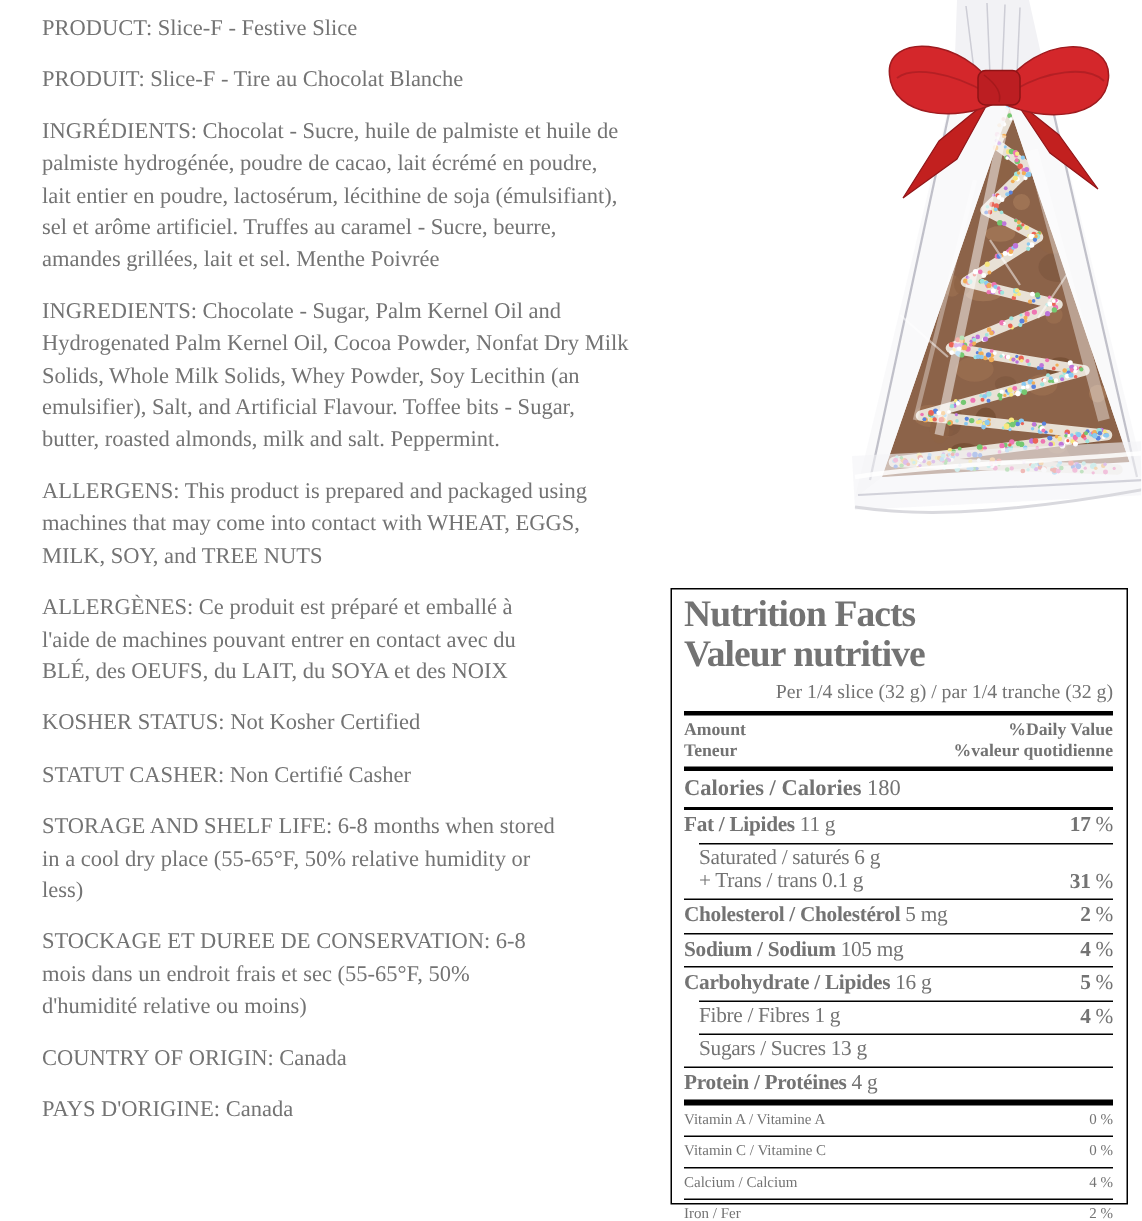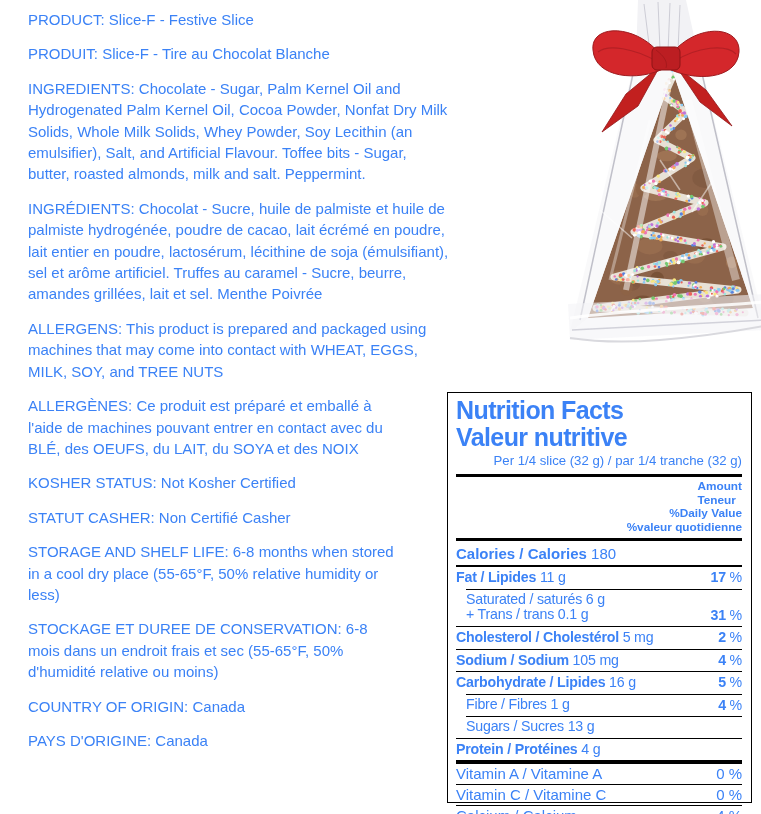--- a/index.html
+++ b/index.html
@@ -1,62 +1,62 @@
 <!DOCTYPE html>
 <html><head>
 <meta charset="utf-8">
 <style>
   html,body{margin:0;padding:0;background:#fff;}
   .page{position:relative;width:761px;height:814px;background:#ffffff;overflow:hidden;
-        font-family:Liberation Sans, sans-serif;color:#3b82f6;}
+        font-family:Liberation Serif, serif;color:#737373;}
   
   .spec-text{position:absolute;left:28px;top:9px;width:500px;}
   .spec-text p{margin:0 0 13px 0;font-size:15px;line-height:21.4px;white-space:pre-line;}
   
   .photo{position:absolute;left:540px;top:0;width:221px;height:390px;margin:0;}
   
   .nft{position:absolute;left:447px;top:392px;width:305px;height:411px;box-sizing:border-box;
        border:1.5px solid #000;background:#fff;padding:4px 9px 4px 8px;}
   .nft h1{margin:0;font-size:25px;line-height:26.5px;font-weight:bold;letter-spacing:-0.6px;}
   .serving{font-size:13.2px;line-height:16px;margin:3px 0 5px 0;text-align:right;}
   .bar{background:#000;height:3px;}
   .bar4{height:4px;}
   .hdr{display:flex;justify-content:space-between;align-items:flex-end;
-       font-size:11.8px;font-weight:bold;line-height:13.5px;padding:3px 0 4px 0;flex-direction:column;}
+       font-size:11.8px;font-weight:bold;line-height:13.5px;padding:3px 0 4px 0;}
   .hdr-right{text-align:right;}
   .calrow{font-size:15px;line-height:17px;padding:4px 0 3px 0;}
   .calrow b{font-size:15px;}
   .sep{border-top:1px solid #000;}
   .sep.med{border-top:2px solid #000;}
   .sep.ind2{margin-left:10px;}
   .nrow{display:flex;justify-content:space-between;align-items:flex-end;
         font-size:14.2px;line-height:16.5px;padding:2px 0 3px 0;letter-spacing:-0.2px;}
   .nrow.ind .lbl{padding-left:10px;line-height:15.8px;}
   .nrow .dv,.vrow .dv{white-space:nowrap;}
   .vrow{display:flex;justify-content:space-between;align-items:flex-end;
-        font-size:15px;line-height:15.5px;padding:2px 0 2.5px 0;}
+        font-size:10px;line-height:15.5px;padding:2px 0 2.5px 0;}
 </style>
 </head>
 <body>
 
 <div class="page">
 
   <div class="spec-text">
     <p>PRODUCT: Slice-F - Festive Slice</p>
     <p>PRODUIT: Slice-F - Tire au Chocolat Blanche</p>
+    <p>INGRÉDIENTS: Chocolat - Sucre, huile de palmiste et huile de
+palmiste hydrogénée, poudre de cacao, lait écrémé en poudre,
+lait entier en poudre, lactosérum, lécithine de soja (émulsifiant),
+sel et arôme artificiel. Truffes au caramel - Sucre, beurre,
+amandes grillées, lait et sel. Menthe Poivrée</p>
     <p>INGREDIENTS: Chocolate - Sugar, Palm Kernel Oil and
 Hydrogenated Palm Kernel Oil, Cocoa Powder, Nonfat Dry Milk
 Solids, Whole Milk Solids, Whey Powder, Soy Lecithin (an
 emulsifier), Salt, and Artificial Flavour.  Toffee bits - Sugar,
 butter, roasted almonds, milk and salt. Peppermint.</p>
-    <p>INGRÉDIENTS: Chocolat - Sucre, huile de palmiste et huile de
-palmiste hydrogénée, poudre de cacao, lait écrémé en poudre,
-lait entier en poudre, lactosérum, lécithine de soja (émulsifiant),
-sel et arôme artificiel. Truffes au caramel - Sucre, beurre,
-amandes grillées, lait et sel. Menthe Poivrée</p>
     <p>ALLERGENS: This product is prepared and packaged using
 machines that may come into contact with WHEAT, EGGS,
 MILK, SOY, and TREE NUTS</p>
     <p>ALLERGÈNES: Ce produit est préparé et emballé à
 l'aide de machines pouvant entrer en contact avec du
 BLÉ, des OEUFS, du LAIT, du SOYA et des NOIX</p>
     <p>KOSHER STATUS: Not Kosher Certified</p>
     <p>STATUT CASHER: Non Certifié Casher</p>
     <p>STORAGE AND SHELF LIFE: 6-8 months when stored
 in a cool dry place (55-65°F, 50% relative humidity or

